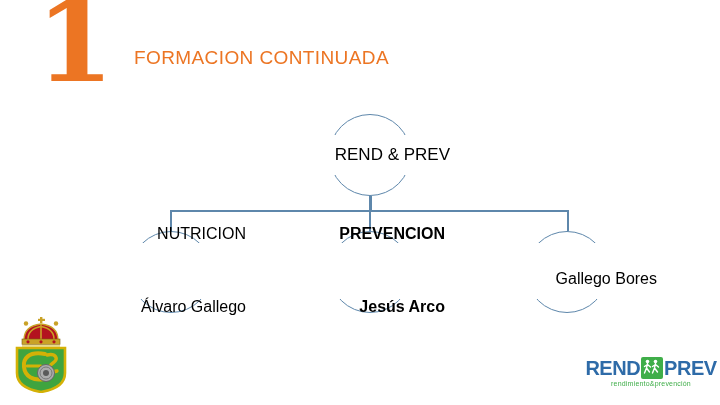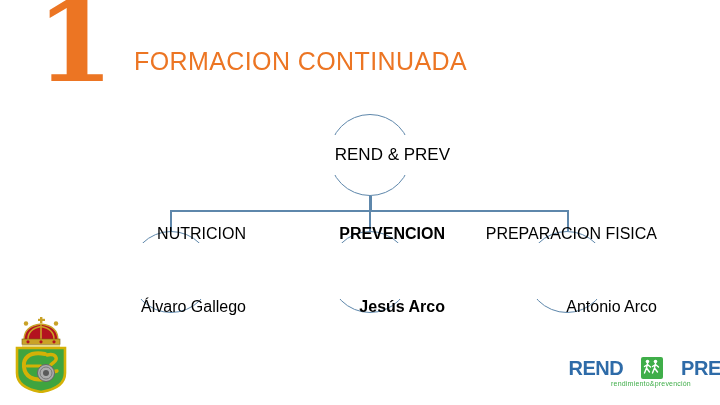--- a/index.html
+++ b/index.html
@@ -12,21 +12,21 @@
   .big-number {
     position:absolute; left:36px; top:-14px;
     font-family:"DejaVu Serif", serif;
     font-size:112px; font-weight:700; line-height:1;
     color:var(--accent-orange);
   }
 
   
   .slide-title {
     position:absolute; left:134px; top:47px;
-    font-size:25px; letter-spacing:0.4px;
+    font-size:19px; letter-spacing:0.4px;
     color:var(--accent-orange);
     white-space:nowrap;
   }
 
   
   .node-circle {
     position:absolute; width:82px; height:82px; box-sizing:border-box;
     border:1.5px solid var(--line-blue); border-radius:50%;
     background:transparent;
   }
@@ -55,21 +55,21 @@
   .label-child1 { left:295px; width:150px;font-weight:bold; }
   .label-child2 { left:477px; width:180px; }
   .node-role { font-size:16px; line-height:18px; }
   .node-person { font-size:16px; line-height:20px; margin-top:16px; }
 
   
   .crest { position:absolute; left:14px; top:317px; width:54px; height:76px; }
 
   
   .brand { position:absolute; left:584px; top:357px; width:134px; }
-  .brand-row { display:flex; align-items:flex-end; justify-content:center;gap:17px; }
+  .brand-row { display:flex; align-items:flex-end; justify-content:center; }
   .brand-word {
     font-size:20px; font-weight:700; letter-spacing:-0.5px;
     color:var(--logo-blue); line-height:22px;
   }
   .brand-icon {
     width:22px; height:22px; margin:0 1px; border-radius:2px;
     background:var(--logo-green);
     display:flex; align-items:center; justify-content:center; flex:0 0 auto;
   }
   .brand-tagline {
@@ -105,22 +105,21 @@
     <span class="node-role">NUTRICION</span>
     <span class="node-person">Álvaro Gallego</span>
   </div>
 
   <div class="node-label label-child label-child1">
     <span class="node-role">PREVENCION</span>
     <span class="node-person">Jesús Arco</span>
   </div>
 
   <div class="node-label label-child label-child2">
-    <span class="node-role">PREPARACION FISICA</span>
-    <span class="node-person">Antonio Arco</span>
+    <span class="node-person">Gallego Bores</span>
   </div>
 
   <div class="crest">
     <svg width="54" height="76" viewBox="0 0 54 76" xmlns="http://www.w3.org/2000/svg">
 
       <rect x="26" y="0" width="2.4" height="6" style="fill:var(--crown-gold)"></rect>
       <rect x="24" y="1.8" width="7" height="2.2" style="fill:var(--crown-gold)"></rect>
       <circle cx="12" cy="6.5" r="2.2" style="fill:var(--crown-gold)"></circle>
       <circle cx="42" cy="6.5" r="2.2" style="fill:var(--crown-gold)"></circle>
       <path d="M10 23 Q10 9 27 7 Q44 9 44 23 Z" style="fill:var(--crown-red);stroke:var(--crown-gold);stroke-width:1.4"></path>

